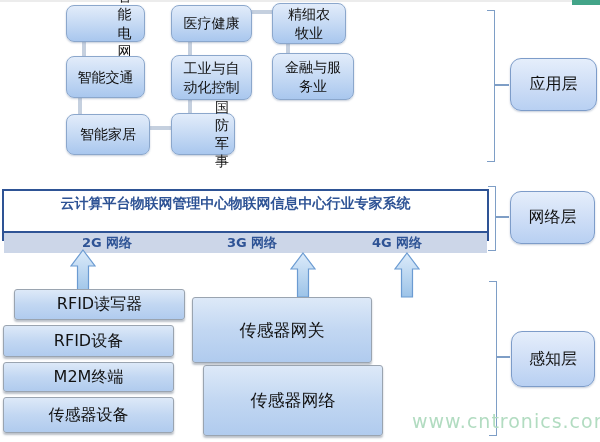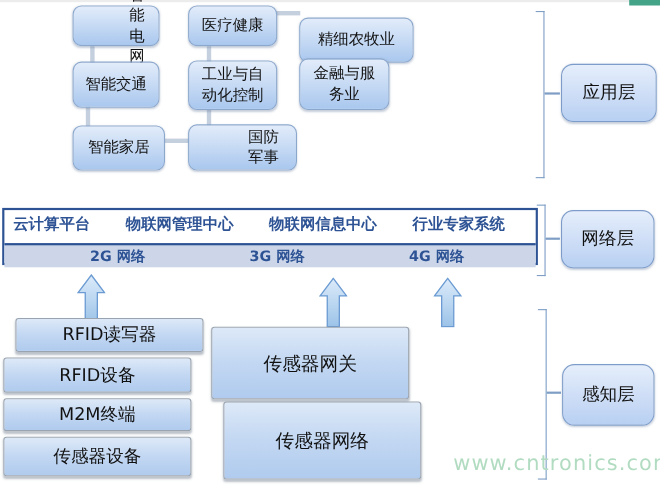--- a/index.html
+++ b/index.html
@@ -28,22 +28,22 @@
   .label-box{
     background:linear-gradient(180deg,#e5eefb 0%,#cdddf6 55%,#b8d0f2 100%);
     border:1px solid #7d9cc9;border-radius:11px;
     display:flex;align-items:center;justify-content:center;
     font-size:16px;box-shadow:0 1px 2px rgba(110,130,160,.4);
   }
   .connector{background:#c5d0df;}
   
   .net-box{border:2px solid #2e5395;background:#fff;}
   .net-row1{
-    height:26px;display:flex;align-items:center;justify-content:space-between;
-    padding:0 28px 4px 8px;color:#2e5395;font-weight:bold;font-size:14px;white-space:nowrap;
+    height:26px;display:flex;align-items:center;justify-content:center;
+    padding:0 28px 14px 8px;color:#2e5395;font-weight:bold;font-size:14px;white-space:nowrap;
   }
   .net-row2{position:relative;height:20px;background:#ccd6e8;border-top:2px solid #2e5395;}
   .net-g{position:absolute;top:1px;color:#2e5395;font-weight:bold;font-size:13px;width:90px;text-align:center;}
   
   .bracket{border:1.5px solid #7e9ec6;border-left:none;background:transparent;}
   .tick{height:1.5px;background:#7e9ec6;}
   .watermark{
     font-size:19px;color:#b2dcc1;letter-spacing:1px;white-space:nowrap;
   }
   .topstrip{background:#ececec;}
@@ -64,36 +64,36 @@
   <div class="abs connector" style="left:251px;top:10px;width:22px;height:4px;"></div>
   <div class="abs connector" style="left:286px;top:43px;width:4px;height:11px;"></div>
   <div class="abs connector" style="left:149px;top:126px;width:23px;height:4px;"></div>
 
   <div class="abs app-box" style="left:66px;top:5px;width:79px;height:37px;padding-left:48px;">
       <span>智能电网</span>
     </div>
   <div class="abs app-box" style="left:171px;top:5px;width:81px;height:37px;">
       <span>医疗健康</span>
     </div>
-  <div class="abs app-box" style="left:272px;top:16px;width:104px;height:41px;">
+  <div class="abs app-box" style="left:272px;top:3px;width:74px;height:41px;">
       <span>精细农牧业</span>
     </div>
   <div class="abs app-box" style="left:66px;top:56px;width:79px;height:42px;">
       <span>智能交通</span>
     </div>
   <div class="abs app-box" style="left:171px;top:55px;width:81px;height:45px;">
       <span>工业与自动化控制</span>
     </div>
   <div class="abs app-box" style="left:272px;top:53px;width:82px;height:47px;">
       <span>金融与服务业</span>
     </div>
   <div class="abs app-box" style="left:66px;top:114px;width:84px;height:41px;">
       <span>智能家居</span>
     </div>
-  <div class="abs app-box" style="left:171px;top:113px;width:99px;height:42px;padding-left:48px;">
+  <div class="abs app-box" style="left:171px;top:113px;width:64px;height:42px;padding-left:48px;">
       <span>国防军事</span>
     </div>
 
   <div class="abs net-box" style="left:2px;top:189px;width:487px;height:52px;">
     <div class="net-row1">
       <span>云计算平台</span>
       <span>物联网管理中心</span>
       <span>物联网信息中心</span>
       <span>行业专家系统</span>
     </div>

